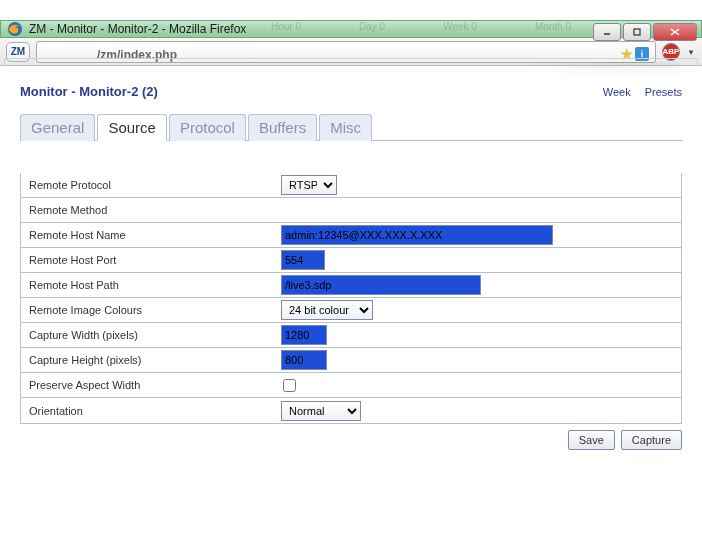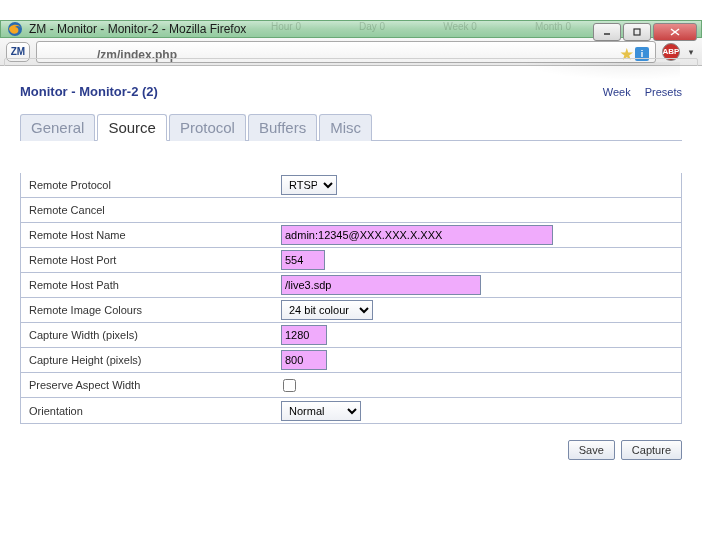--- a/index.html
+++ b/index.html
@@ -178,42 +178,42 @@
     font-size:11px;
   }
   .fcontrol {
     flex:1;
     padding:2px 4px;
   }
   .fcontrol select, .fcontrol input[type="text"] {
     font-family:inherit;
     font-size:11px;
     border:1px solid #7a8aa8;
-    background:#f0abfc;
+    background:#1d4ed8;
     height:20px;
     padding:1px 3px;
   }
   .fcontrol select { background:linear-gradient(to bottom,#fff,#eef0f5); }
   .fcontrol input[type="checkbox"]{
     width:13px;height:13px;margin:2px;
   }
   
   #sel-protocol{width:56px;text-align:right;}
   #sel-method{width:84px;}
   #in-host{width:272px;}
   #in-port{width:44px;}
   #in-path{width:200px;}
   #sel-colours{width:92px;}
   #in-width{width:46px;}
   #in-height{width:46px;}
   #sel-orient{width:80px;}
   
   .btn-row {
     display:flex; justify-content:flex-end; gap:6px;
-    margin-top:16px;
+    margin-top:6px;
   }
   .btn {
     border:1px solid #7a8aa8;
     background:linear-gradient(to bottom,#fdfdfd,#e4e8f0);
     padding:3px 10px;
     font-size:11px;
     border-radius:2px;
     cursor:pointer;
     color:#333;
   }
@@ -301,21 +301,21 @@
     <div class="frow">
       <div class="flabel">Remote Protocol</div>
       <div class="fcontrol">
         <select id="sel-protocol">
           <option>RTSP</option>
         </select>
       </div>
     </div>
 
     <div class="frow">
-      <div class="flabel">Remote Cancel</div>
+      <div class="flabel">Remote Method</div>
     </div>
 
     <div class="frow">
       <div class="flabel">Remote Host Name</div>
       <div class="fcontrol">
         <input id="in-host" type="text" value="admin:12345@XXX.XXX.X.XXX" style="">
       </div>
     </div>
 
     <div class="frow">

